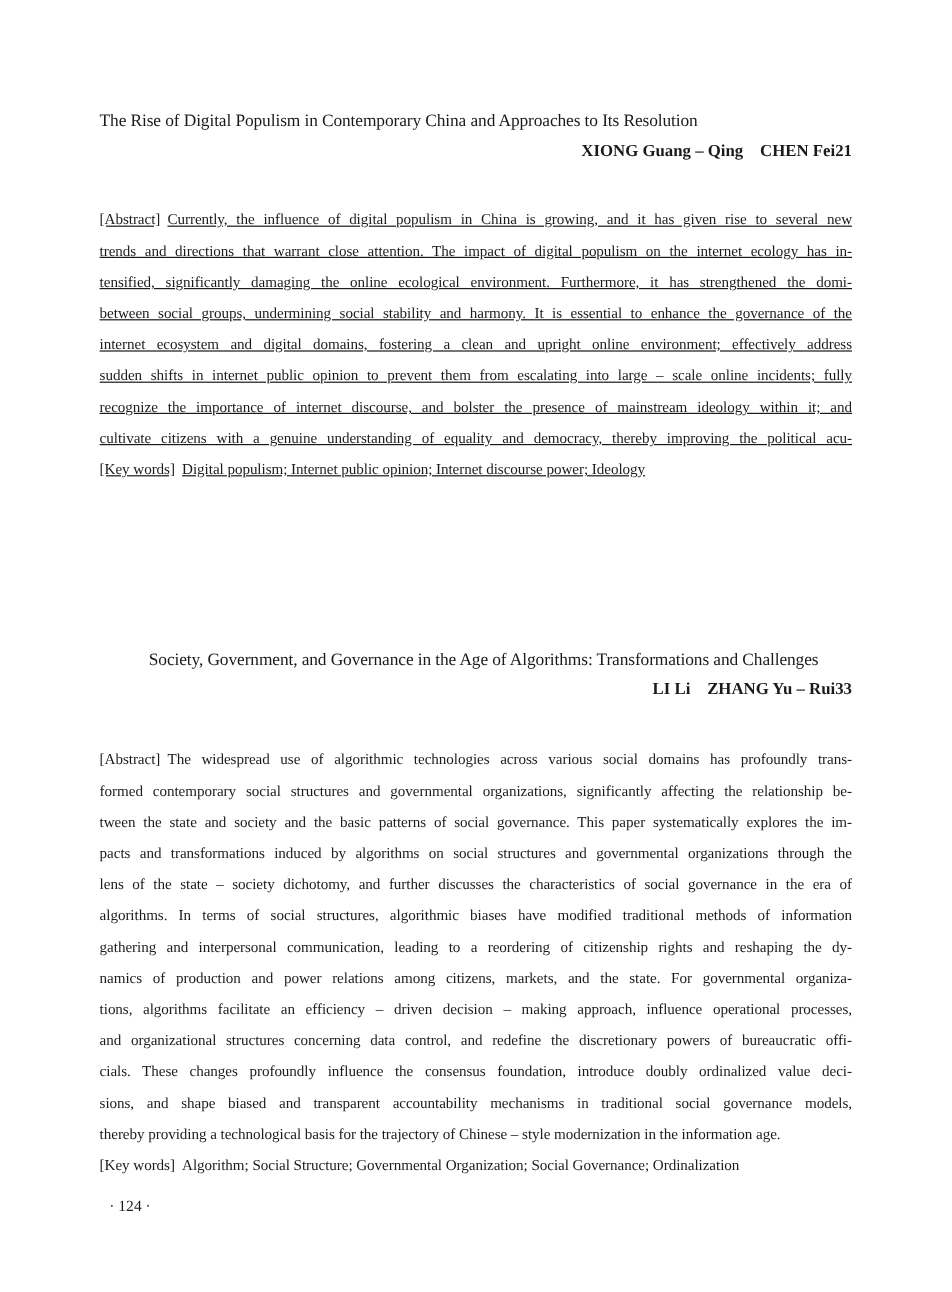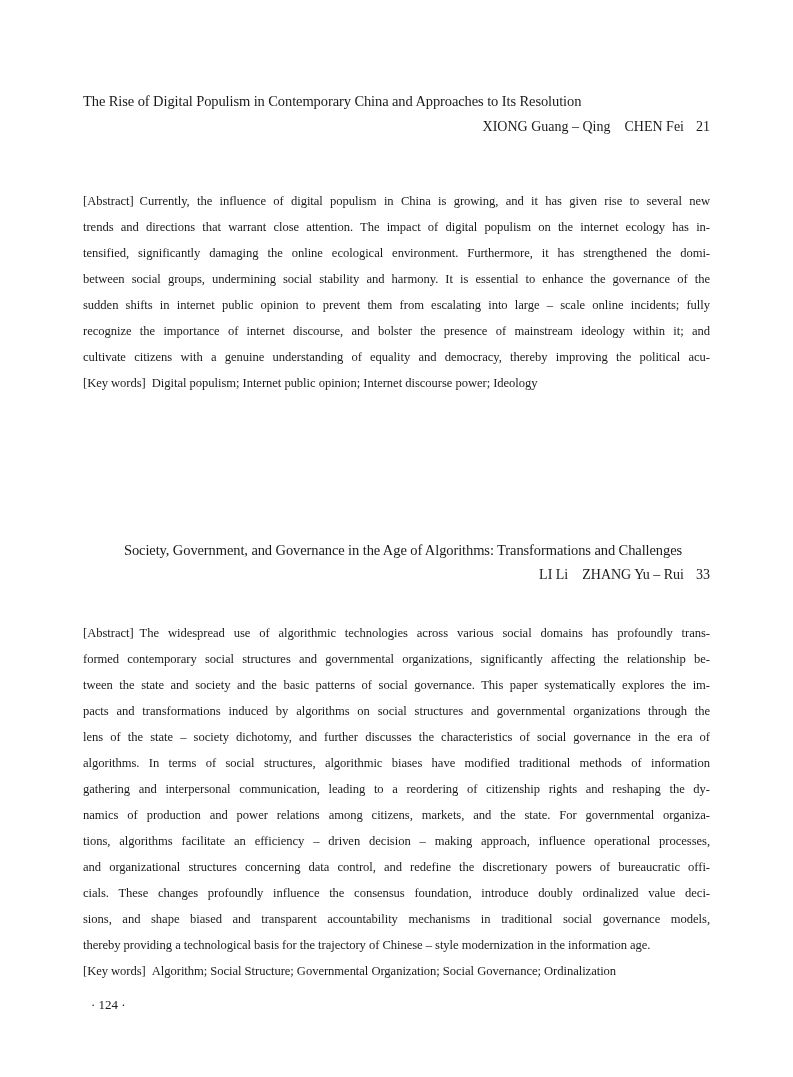--- a/index.html
+++ b/index.html
@@ -11,23 +11,23 @@
   .page { position: absolute; left: 83px; top: 0; width: 627px; }
   .title {
     position: absolute; left: 0; width: 640px;
     font-size: 14.5px; line-height: 18px; white-space: nowrap;
     letter-spacing: -0.1px;
   }
   .authors {
     position: absolute; right: 0; width: 627px; text-align: right;
     font-size: 14px; line-height: 18px; white-space: nowrap;
   }
-  .authors b { font-weight: normal; }
+  .authors b { font-weight: bold; }
   .authors .gap { display: inline-block; width: 14px; }
-  .authors .pg { margin-left: 12px; font-weight: normal; }
+  .authors .pg { font-weight: bold; }
   .abstract {
     position: absolute; left: 0; width: 627px;
     font-size: 12.6px; line-height: 26px; text-align: justify;
     letter-spacing: -0.05px;
   }
   .abstract .line {
     display: block; height: 26px; white-space: nowrap;
     text-align: justify; text-align-last: justify;
   }
   .abstract .line.last { text-align-last: left; }
@@ -40,25 +40,26 @@
 </head>
 <body>
 
 <div class="page">
 
   <div>
     <div class="title" style="top:92px;font-family:Liberation Serif, serif;">The Rise of Digital Populism in Contemporary China and Approaches to Its Resolution</div>
     <div class="authors" style="top:118px;">
       <b>XIONG Guang – Qing</b><span class="gap"></span><b>CHEN Fei</b><span class="pg">21</span>
     </div>
-    <div class="abstract" style="top:188px;" id="abs0">
+    <div class="abstract" style="top:170px;text-decoration:underline;" id="abs0">
         <span class="line"><span class="label">[Abstract]</span><span>Currently, the influence of digital populism in China is growing, and it has given rise to several new</span></span>
         <span class="line"><span>trends and directions that warrant close attention. The impact of digital populism on the internet ecology has in-</span></span>
         <span class="line"><span>tensified, significantly damaging the online ecological environment. Furthermore, it has strengthened the domi-</span></span>
         <span class="line"><span>between social groups, undermining social stability and harmony. It is essential to enhance the governance of the</span></span>
+        <span class="line"><span>internet ecosystem and digital domains, fostering a clean and upright online environment; effectively address</span></span>
         <span class="line"><span>sudden shifts in internet public opinion to prevent them from escalating into large – scale online incidents; fully</span></span>
         <span class="line"><span>recognize the importance of internet discourse, and bolster the presence of mainstream ideology within it; and</span></span>
         <span class="line"><span>cultivate citizens with a genuine understanding of equality and democracy, thereby improving the political acu-</span></span>
         <span class="line last"><span class="label">[Key words]</span><span>Digital populism; Internet public opinion; Internet discourse power; Ideology</span></span>
       </div>
   </div>
 
   <div>
     <div class="title" style="top:541px;text-align:center;">Society, Government, and Governance in the Age of Algorithms: Transformations and Challenges</div>
     <div class="authors" style="top:566px;">

